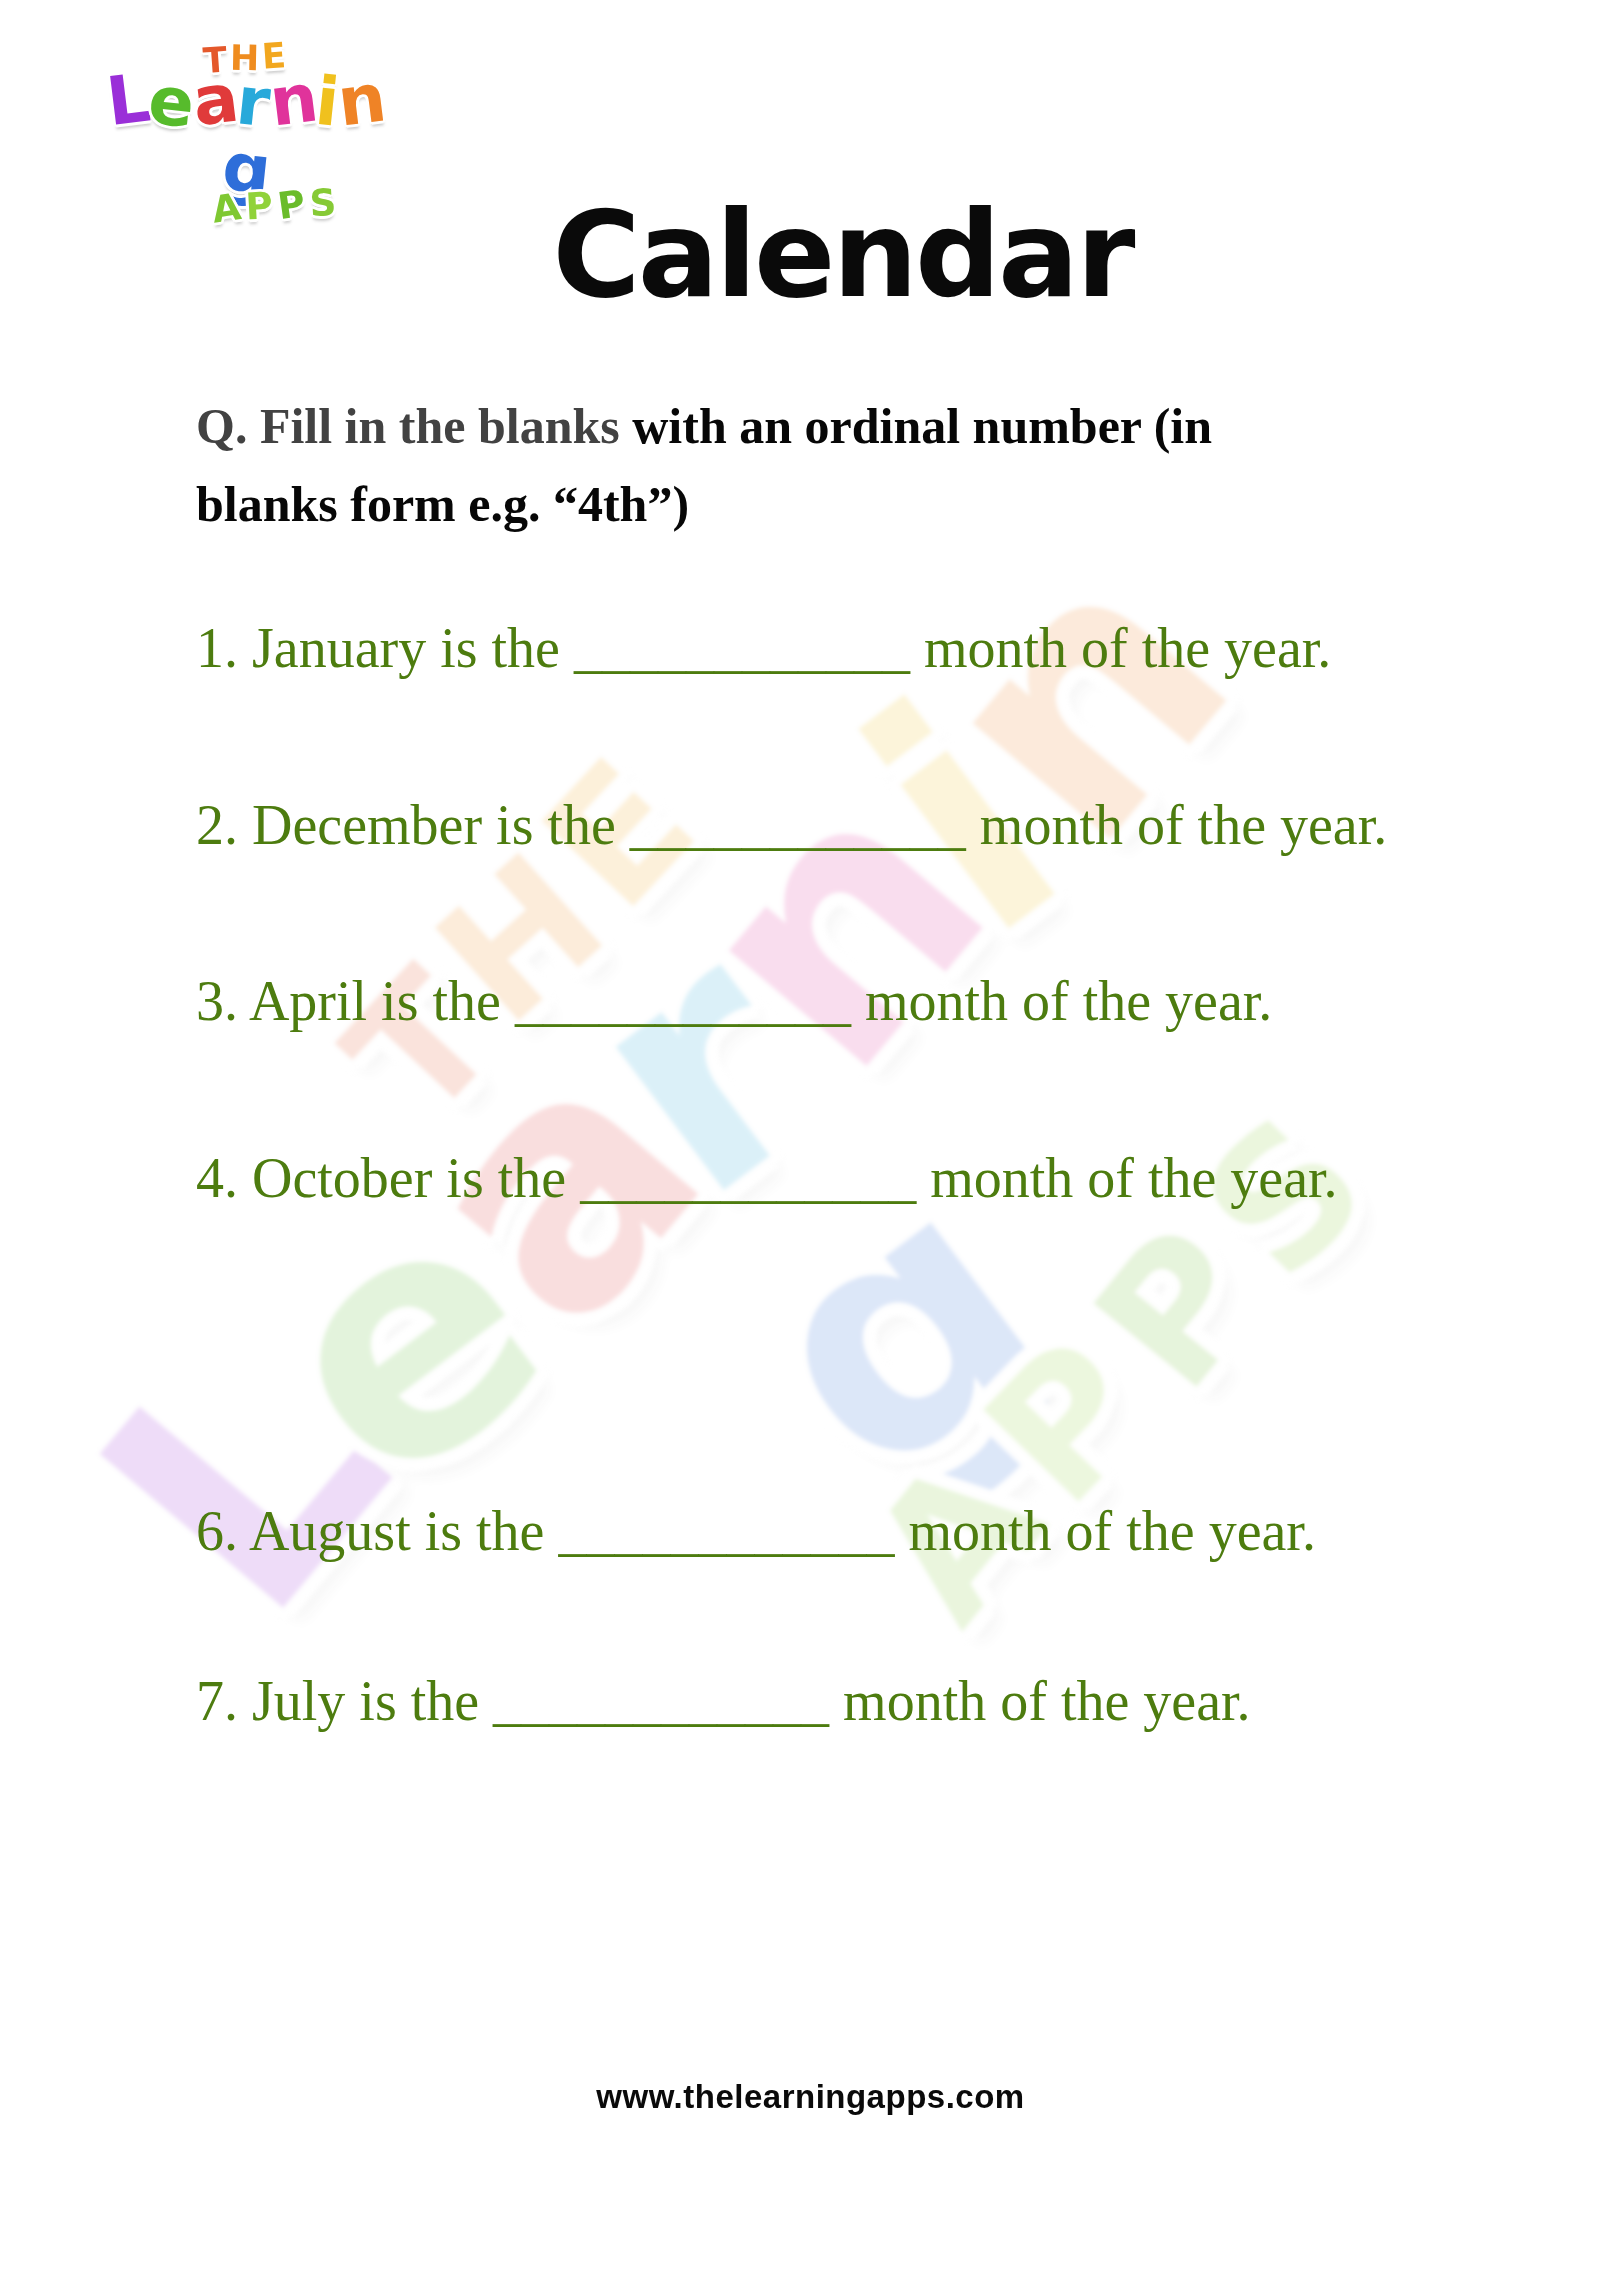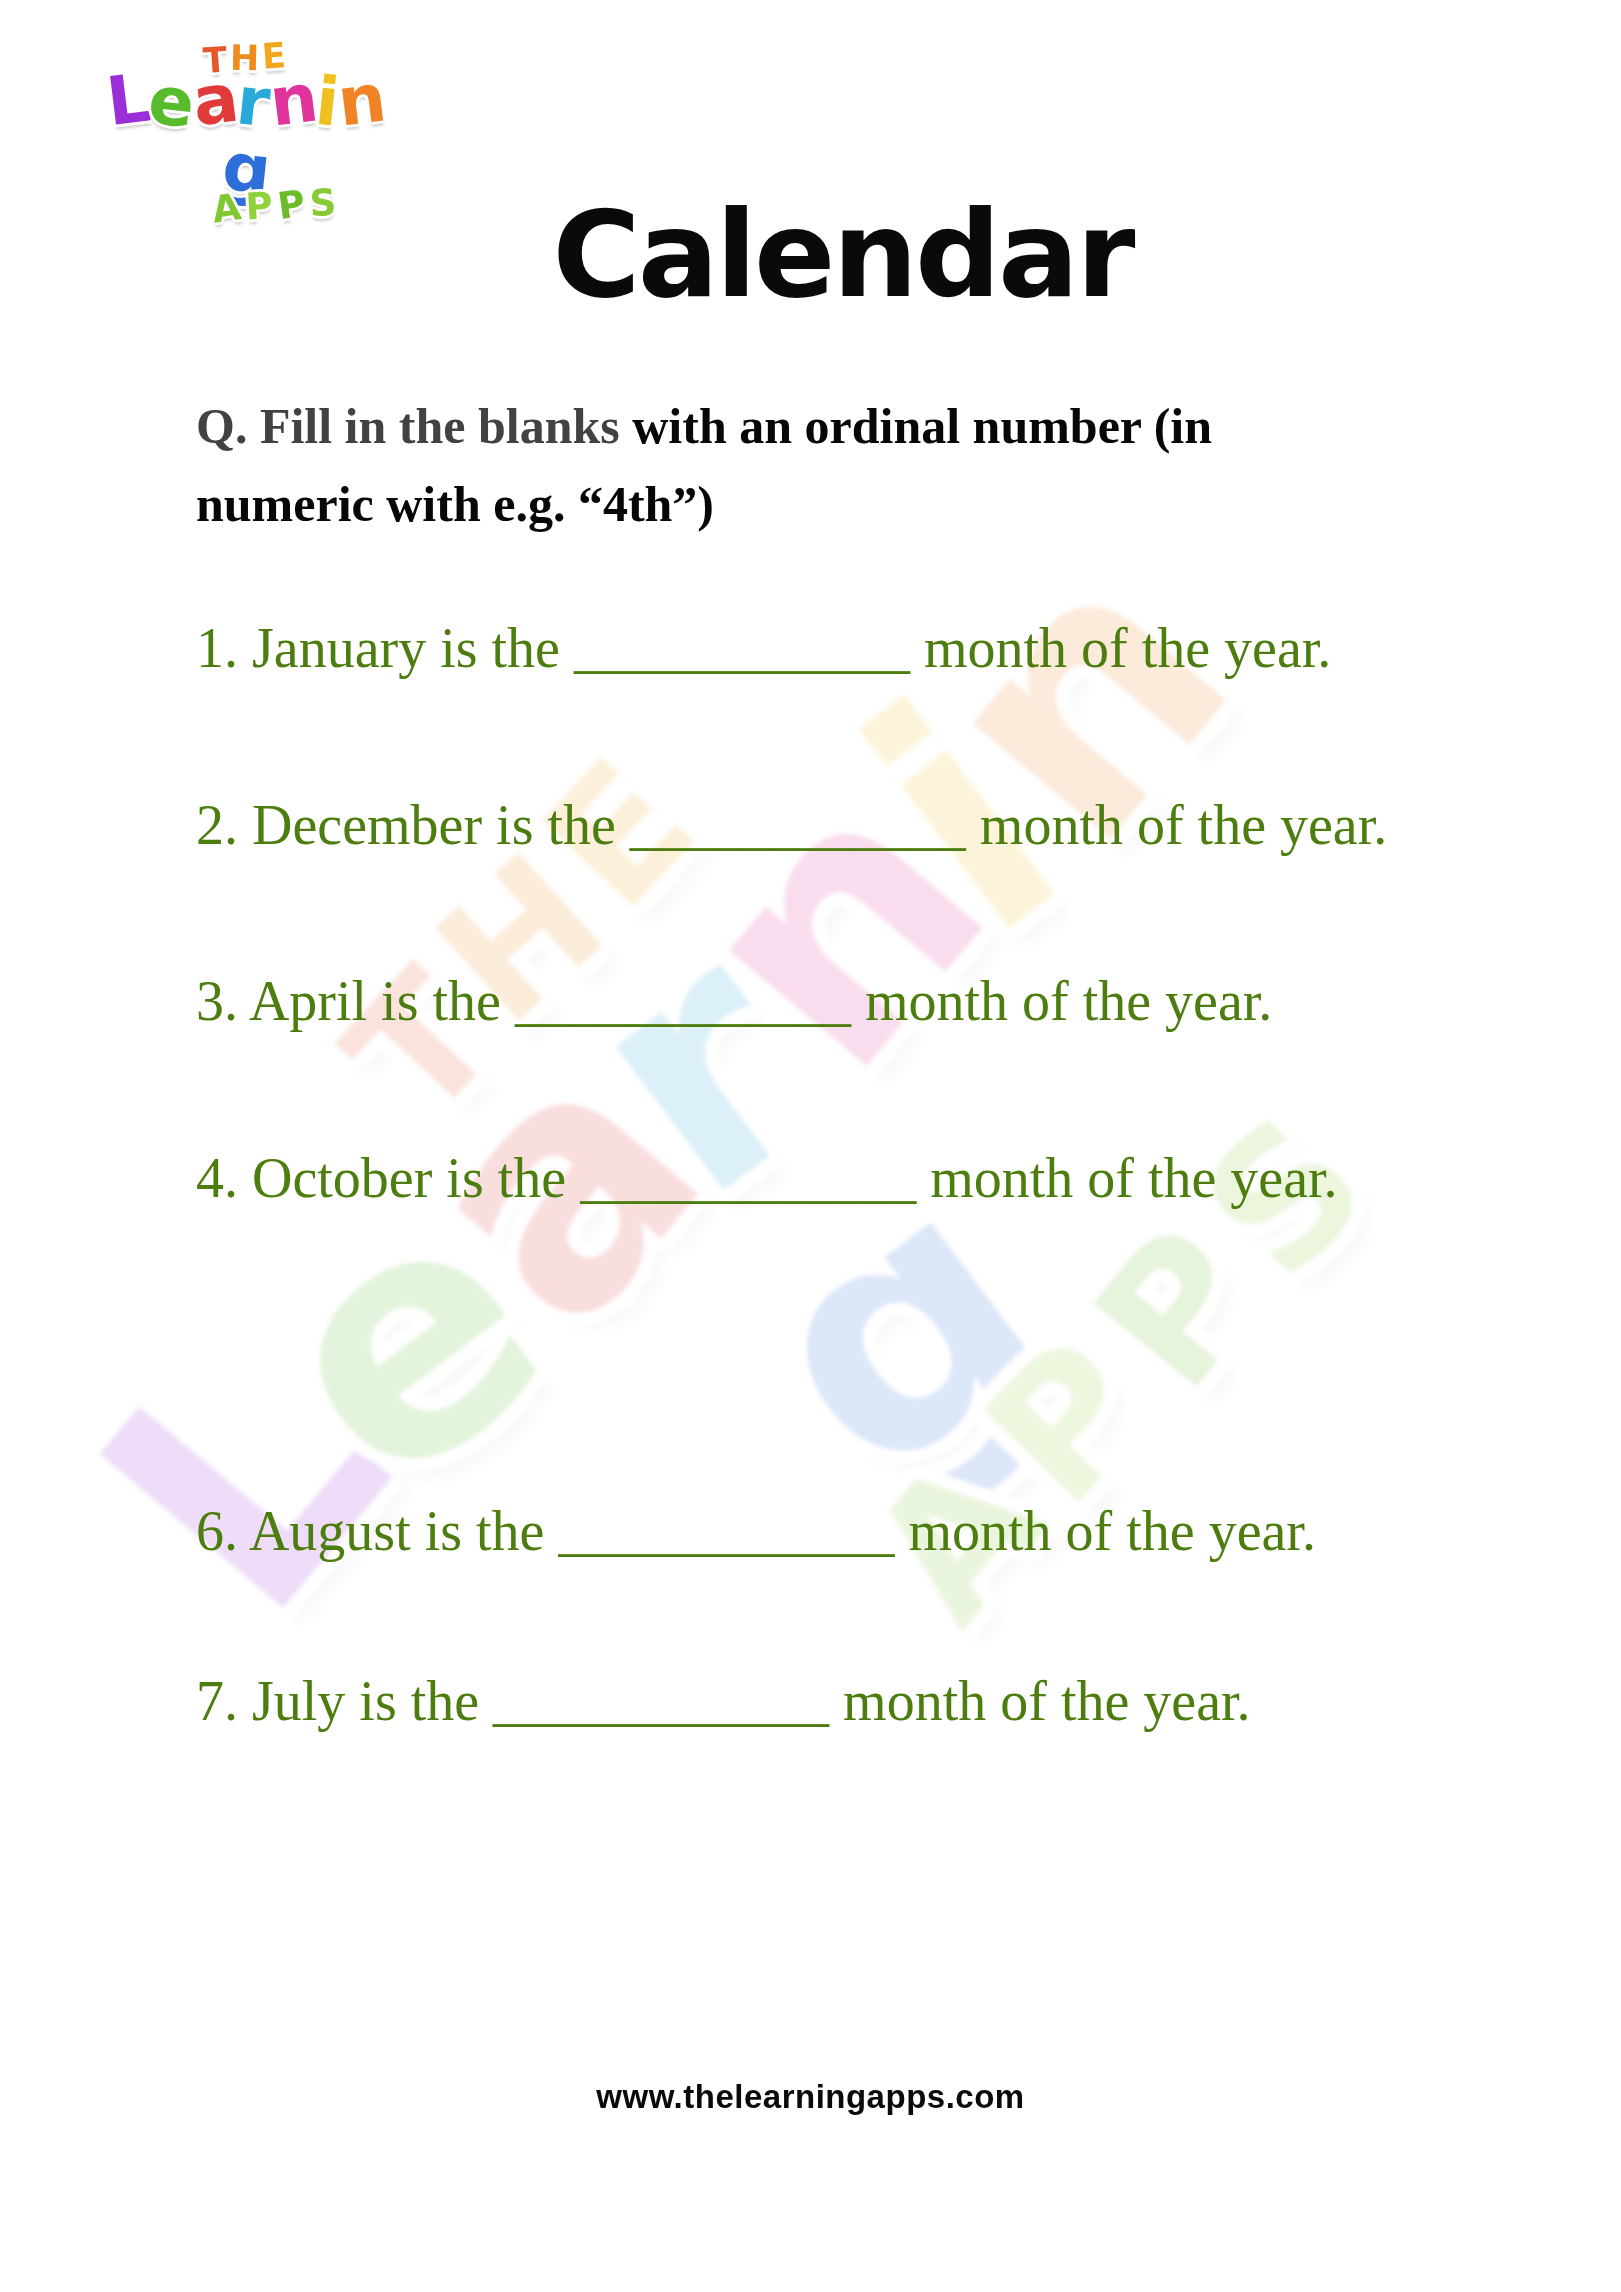--- a/index.html
+++ b/index.html
@@ -101,21 +101,21 @@
   <div class="logo logo-header">
     <div class="l1"><span class="bub" style="color: rgb(228, 88, 43);">T</span><span class="bub" style="color: rgb(239, 140, 31);">H</span><span class="bub" style="color: rgb(242, 167, 31);">E</span></div>
     <div class="l2"><span class="bub" style="color: rgb(154, 47, 216);">L</span><span class="bub" style="color: rgb(87, 187, 44);">e</span><span class="bub" style="color: rgb(224, 58, 58);">a</span><span class="bub" style="color: rgb(40, 169, 218);">r</span><span class="bub" style="color: rgb(224, 51, 155);">n</span><span class="bub" style="color: rgb(240, 193, 30);">i</span><span class="bub" style="color: rgb(239, 131, 38);">n</span><span class="bub" style="color: rgb(46, 110, 217);">g</span></div>
     <div class="l3"><span class="bub" style="color: rgb(127, 200, 50);">A</span><span class="bub" style="color: rgb(144, 210, 58);">P</span><span class="bub" style="color: rgb(106, 188, 42);">P</span><span class="bub" style="color: rgb(134, 202, 53);">S</span></div>
   </div>
 
   <h1 class="page-title" style="margin:0;padding-left:32px;">Calendar</h1>
 
   <div class="question">
     <div><span class="q-lead">Q. Fill in the blanks</span> <span>with an ordinal number (in</span></div>
-    <div>numeric with e.g. “4th”)</div>
+    <div>blanks form e.g. “4th”)</div>
   </div>
 
   <div class="item" style="top:619px">1. January is the ____________ month of the year.</div>
   <div class="item" style="top:796px">2. December is the ____________ month of the year.</div>
   <div class="item" style="top:972px">3. April is the ____________ month of the year.</div>
   <div class="item" style="top:1149px">4. October is the ____________ month of the year.</div>
   <div class="item" style="top:1502px">6. August is the ____________ month of the year.</div>
   <div class="item" style="top:1672px">7. July is the ____________ month of the year.</div>
 
   <div class="page-footer">www.thelearningapps.com</div>

